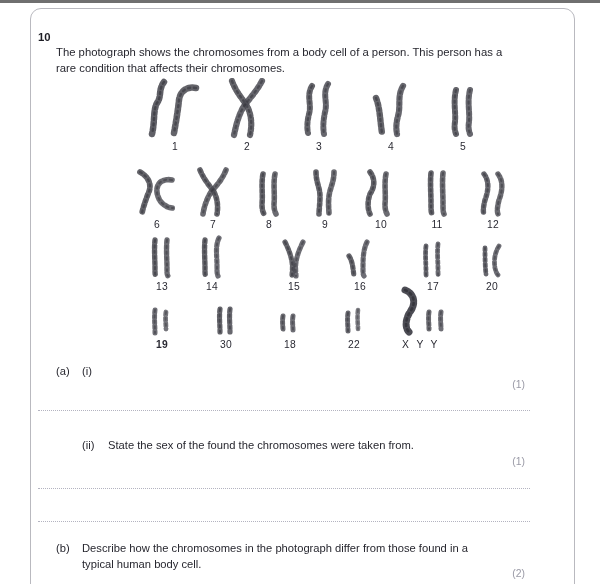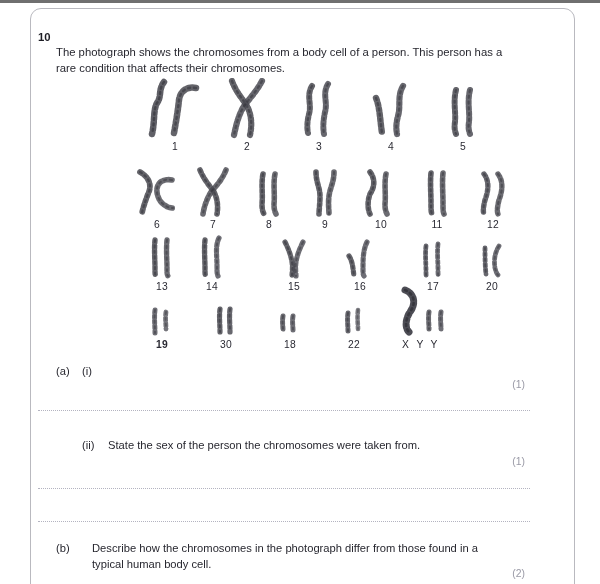--- a/index.html
+++ b/index.html
@@ -468,25 +468,25 @@
 
   <div class="part" style="left:56px; top:364px; width:430px;">
     <span class="plabel">(a)</span>
     <span class="prlabel">(i)</span>
   </div>
   <div class="marks" style="left:485px; top:379px;">(1)</div>
   <div class="ansline" style="top:410px;"></div>
 
   <div class="part" style="left:56px; top:438px; width:430px;">
     <span class="prlabel">(ii)</span>
-    <span class="ptext" style="margin-left:52px;">State the sex of the person the chromosomes were taken from.</span>
+    <span class="ptext" style="margin-left:52px;">State the sex of the found the chromosomes were taken from.</span>
   </div>
   <div class="marks" style="left:485px; top:456px;">(1)</div>
   <div class="ansline" style="top:488px;"></div>
   <div class="ansline" style="top:521px;"></div>
 
   <div class="part" style="left:56px; top:541px; width:440px;">
     <span class="plabel">(b)</span>
-    <span class="ptext" style="margin-left:36px;">Describe how the chromosomes in the photograph differ from those found in a typical human body cell.</span>
+    <span class="ptext" style="margin-left:26px;">Describe how the chromosomes in the photograph differ from those found in a typical human body cell.</span>
   </div>
   <div class="marks" style="left:485px; top:568px;">(2)</div>
 
 </div>
 
 </body></html>

